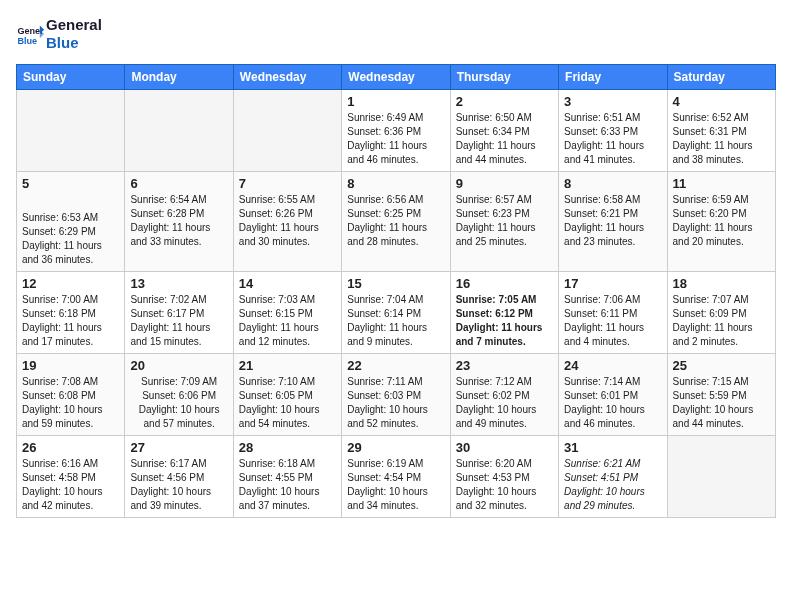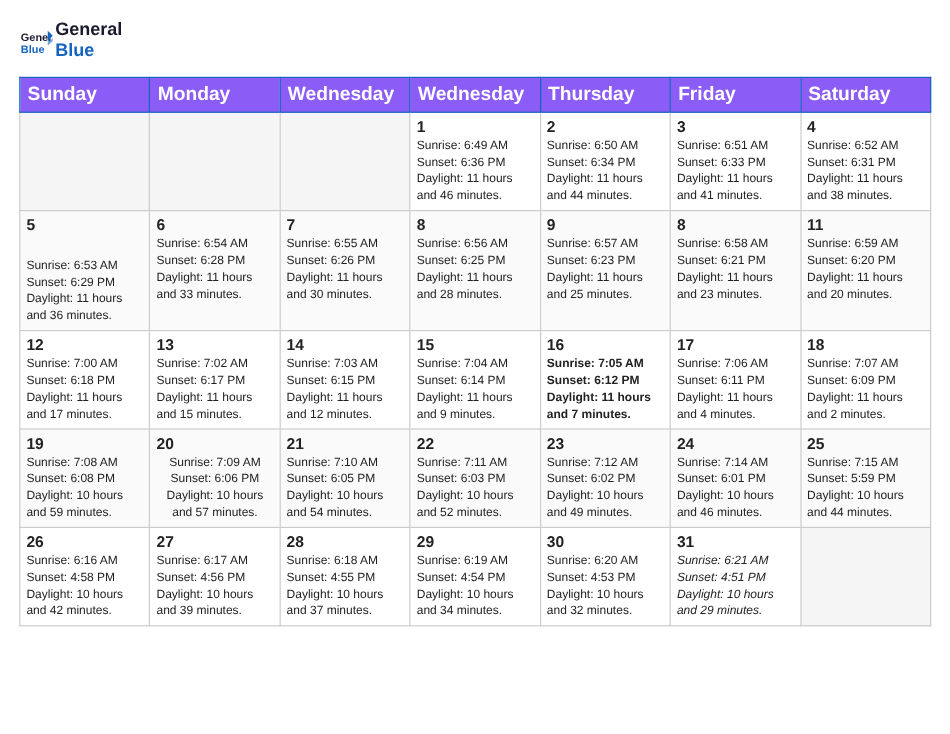--- a/index.html
+++ b/index.html
@@ -36,23 +36,23 @@
     .location {
       font-size: 15px;
       color: #444;
     }
     .calendar {
       width: 100%;
       border-collapse: collapse;
       border: 1px solid #bbb;
     }
     .calendar th {
-      background: #8b5cf6;
+      background: #3b82f6;
       color: #fff;
-      font-size: 16px;
+      font-size: 12px;
       font-weight: bold;
       text-align: left;
       padding: 5px 6px;
       border: 1px solid #1565c0;
     }
     .calendar td {
       vertical-align: top;
       border: 1px solid #ccc;
       padding: 4px 5px;
       width: 108px;

